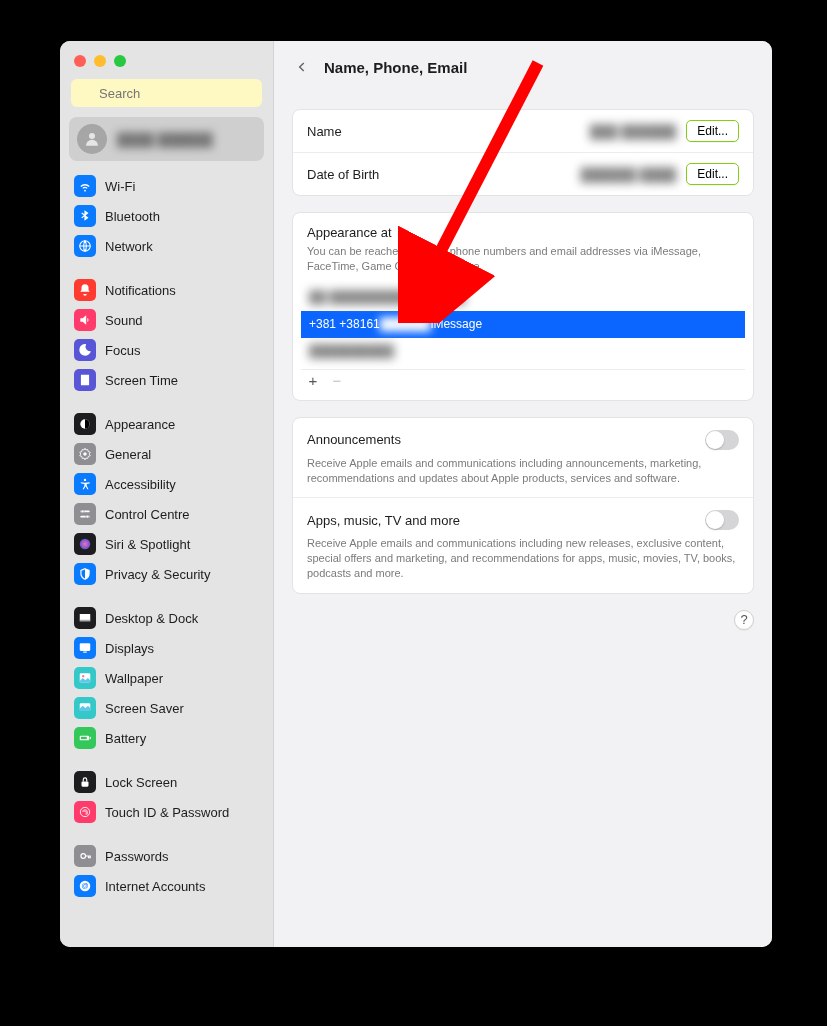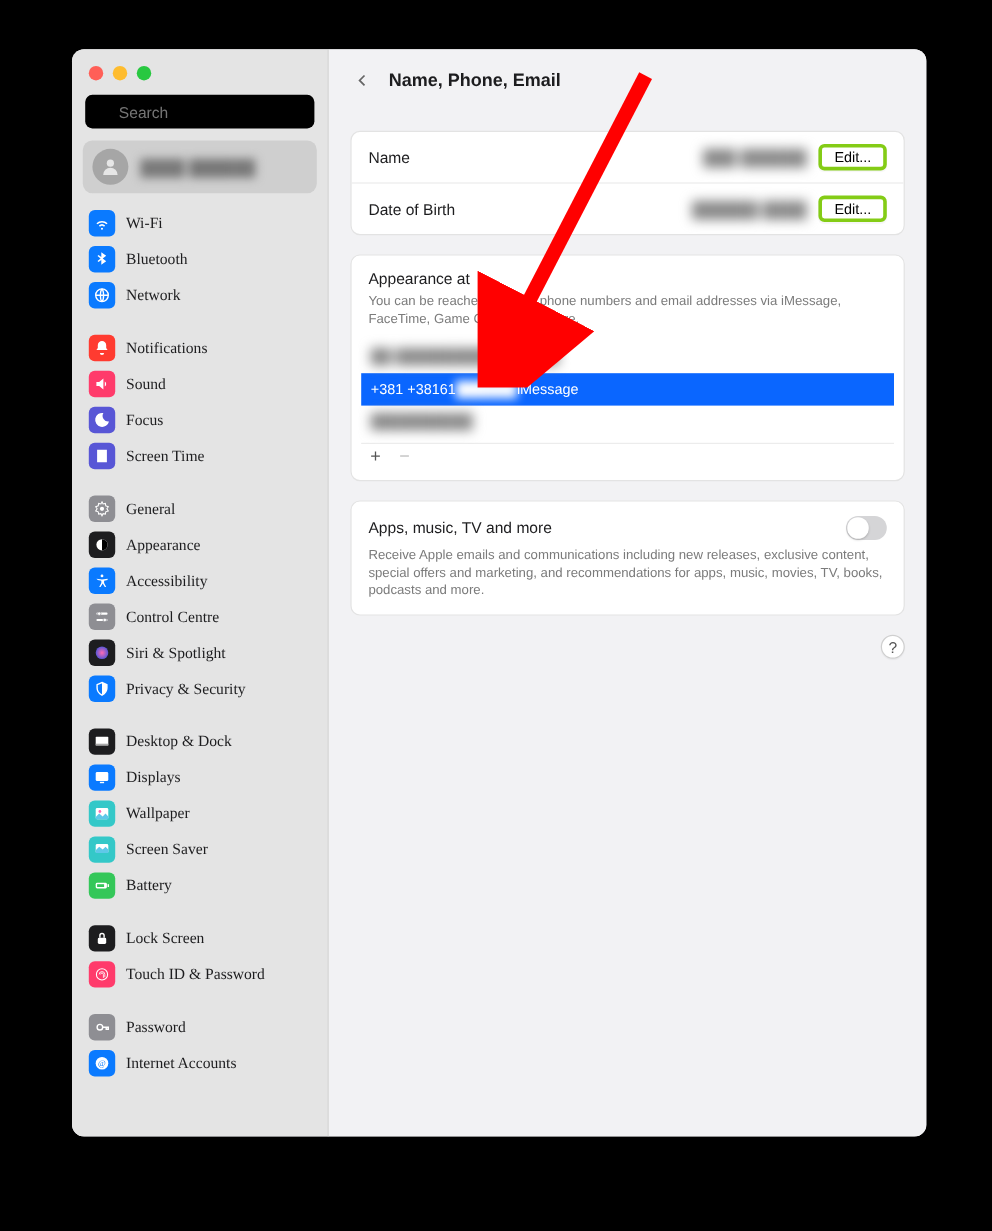--- a/index.html
+++ b/index.html
@@ -3,46 +3,46 @@
 <meta charset="utf-8">
 <style>
 * { margin: 0; padding: 0; box-sizing: border-box; -webkit-font-smoothing: antialiased; }
 body { background: #000; font-family: -apple-system, "SF Pro Text", "Helvetica Neue", Arial, sans-serif; font-size: 13px; color: #1d1d1f; width: 827px; height: 1026px; position: relative; }
 .window { position: absolute; left: 60px; top: 41px; width: 712px; height: 906px; background: #f5f5f7; border-radius: 10px; box-shadow: 0 20px 50px rgba(0,0,0,.5); display: flex; overflow: hidden; }
 .sidebar { width: 214px; background: #e4e4e4; display: flex; flex-direction: column; border-right: 1px solid #d2d2d2; }
 .traffic { display: flex; gap: 8px; padding: 14px 0 12px 14px; }
 .dot { width: 12px; height: 12px; border-radius: 50%; }
 .red { background: #ff5f57; } .yellow { background: #febc2e; } .green { background: #28c840; }
 .search-wrap { padding: 0 11px 10px; }
-.search { width: 100%; height: 28px; background: #000000; border: none; border-radius: 6px; padding: 0 8px 0 28px; font-size: 13px; color: #6b6b6b; position: relative; }
+.search { width: 100%; height: 28px; background: #fef9c3; border: none; border-radius: 6px; padding: 0 8px 0 28px; font-size: 13px; color: #6b6b6b; position: relative; }
 .search-box { position: relative; }
 .search-icon { position: absolute; left: 8px; top: 6px; color: #7a7a7a; }
 .user-row { margin: 0 9px 10px; background: #cfcfcf; border-radius: 8px; display: flex; align-items: center; height: 44px; padding: 0 8px; gap: 10px; }
 .avatar { width: 30px; height: 30px; border-radius: 50%; background: #a6a6a6; display: flex; align-items: center; justify-content: center; }
 .avatar svg { width: 18px; height: 18px; fill: #e6e6e6; }
 .user-name { filter: blur(4px); color: #777; font-weight: 500; }
-.nav { flex: 1; overflow-y: auto; padding: 0 9px 2px; font-family: Liberation Serif, serif; }
+.nav { flex: 1; overflow-y: auto; padding: 0 9px 2px; }
 .nav::-webkit-scrollbar { width: 0; }
 .group { margin-bottom: 14px; }
 .nav-item { display: flex; align-items: center; gap: 9px; height: 30px; padding: 0 5px; border-radius: 6px; cursor: default; }
 .ic { width: 22px; height: 22px; border-radius: 5px; display: flex; align-items: center; justify-content: center; flex: 0 0 22px; }
 .ic svg { width: 14px; height: 14px; fill: #fff; }
 .nav-label { font-size: 13px; color: #1d1d1f; }
 .content { flex: 1; background: #f2f2f4; display: flex; flex-direction: column; overflow: hidden; }
 .titlebar { height: 52px; display: flex; align-items: center; padding: 0 18px; gap: 12px; }
 .back { width: 20px; height: 20px; display: flex; align-items: center; justify-content: center; color: #666; cursor: default; }
 .title { font-size: 15px; font-weight: 700; }
 .scroll { flex: 1; overflow-y: auto; padding: 16px 18px 18px; }
 .card { background: #fff; border: 1px solid #e3e3e3; border-radius: 8px; overflow: hidden; margin-bottom: 16px; }
 .row { display: flex; align-items: center; padding: 10px 14px; min-height: 40px; }
 .row + .row { border-top: 1px solid #ececec; }
 .row-label { font-size: 13px; flex: 0 0 auto; }
 .row-spacer { flex: 1; }
 .row-value { color: #888; filter: blur(5px); margin-right: 10px; }
-.edit-btn { background: #fff; border: 3px solid #84cc16; border-radius: 5px; height: 22px; padding: 0 10px; font-size: 12px; cursor: default; box-shadow: 0 1px 1px rgba(0,0,0,.04); }
+.edit-btn { background: #fff; border: 1px solid #84cc16; border-radius: 5px; height: 22px; padding: 0 10px; font-size: 12px; cursor: default; box-shadow: 0 1px 1px rgba(0,0,0,.04); }
 .section-head { padding: 12px 14px 6px; }
 .section-title { font-size: 13px; font-weight: 500; margin-bottom: 4px; }
 .section-desc { font-size: 11px; color: #7b7b7b; line-height: 1.35; }
 .contact-list { padding: 4px 8px 8px; }
 .contact-item { height: 27px; display: flex; align-items: center; padding: 0 8px; font-size: 12px; border-radius: 0; }
 .contact-item.blur span { filter: blur(5px); color: #888; }
 .contact-item.sel { background: #0a66ff; color: #fff; }
 .contact-item.sel .blurpart { filter: blur(4px); }
 .addremove { display: flex; gap: 0; border-top: 1px solid #ececec; margin-top: 4px; }
 .sqbtn { width: 24px; height: 22px; display: flex; align-items: center; justify-content: center; color: #555; font-size: 15px; cursor: default; }
@@ -144,36 +144,36 @@
               <svg viewBox="0 0 24 24">
                 <path d="M5 3h14v18H5zM9 6h6v4H9z" fill="#fff"></path>
                 <rect x="7" y="5" width="10" height="14" rx="1" fill="none" stroke="#fff" stroke-width="1.5"></rect>
               </svg>
             </div>
             <span class="nav-label">Screen Time</span>
           </div>
         </div>
         <div class="group">
           <div class="nav-item">
+            <div class="ic" style="background: rgb(29, 29, 31);">
+              <svg viewBox="0 0 24 24">
+                <circle cx="12" cy="12" r="8" fill="#fff"></circle>
+                <path d="M12 4a8 8 0 010 16z" fill="#000"></path>
+              </svg>
+            </div>
+            <span class="nav-label">Appearance</span>
+          </div>
+          <div class="nav-item">
             <div class="ic" style="background: rgb(142, 142, 147);">
               <svg viewBox="0 0 24 24">
                 <circle cx="12" cy="12" r="3"></circle>
                 <path d="M12 2l1.5 3 3.3-.6.6 3.3L21 9l-2 3 2 3-3.6 1.3-.6 3.3-3.3-.6L12 22l-1.5-3-3.3.6-.6-3.3L3 15l2-3-2-3 3.6-1.3.6-3.3 3.3.6z" fill="none" stroke="#fff" stroke-width="1.5"></path>
               </svg>
             </div>
             <span class="nav-label">General</span>
-          </div>
-          <div class="nav-item">
-            <div class="ic" style="background: rgb(29, 29, 31);">
-              <svg viewBox="0 0 24 24">
-                <circle cx="12" cy="12" r="8" fill="#fff"></circle>
-                <path d="M12 4a8 8 0 010 16z" fill="#000"></path>
-              </svg>
-            </div>
-            <span class="nav-label">Appearance</span>
           </div>
           <div class="nav-item">
             <div class="ic" style="background: rgb(10, 122, 255);">
               <svg viewBox="0 0 24 24">
                 <circle cx="12" cy="5" r="2"></circle>
                 <path d="M4 9l8 1 8-1v2l-5 1v3l3 6h-2l-3-5-3 5H8l3-6v-3l-5-1z"></path>
               </svg>
             </div>
             <span class="nav-label">Accessibility</span>
           </div>
@@ -277,21 +277,21 @@
           </div>
         </div>
         <div class="group">
           <div class="nav-item">
             <div class="ic" style="background: rgb(142, 142, 147);">
               <svg viewBox="0 0 24 24">
                 <circle cx="9" cy="12" r="4" fill="none" stroke="#fff" stroke-width="2"></circle>
                 <path d="M13 12h8v3h-3v-3" fill="none" stroke="#fff" stroke-width="2"></path>
               </svg>
             </div>
-            <span class="nav-label">Password</span>
+            <span class="nav-label">Passwords</span>
           </div>
           <div class="nav-item">
             <div class="ic" style="background: rgb(10, 122, 255);">
               <svg viewBox="0 0 24 24">
                 <circle cx="12" cy="12" r="9" fill="#fff"></circle>
                 <text x="12" y="16" text-anchor="middle" font-size="12" fill="#0a7aff">@</text>
               </svg>
             </div>
             <span class="nav-label">Internet Accounts</span>
           </div>
@@ -343,20 +343,27 @@
               <span>██████████</span>
             </div>
             <div class="addremove">
               <div class="sqbtn">+</div>
               <div class="sqbtn dis">−</div>
             </div>
           </div>
       </div>
 
       <div class="card" id="settings-card">
+          <div class="setting">
+            <div class="setting-head">
+              <div class="setting-title">Announcements</div>
+              <div class="toggle"></div>
+            </div>
+            <div class="section-desc">Receive Apple emails and communications including announcements, marketing, recommendations and updates about Apple products, services and software.</div>
+          </div>
           <div class="setting">
             <div class="setting-head">
               <div class="setting-title">Apps, music, TV and more</div>
               <div class="toggle"></div>
             </div>
             <div class="section-desc">Receive Apple emails and communications including new releases, exclusive content, special offers and marketing, and recommendations for apps, music, movies, TV, books, podcasts and more.</div>
           </div>
         </div>
 
       <div style="display:flex;margin-top:6px">

